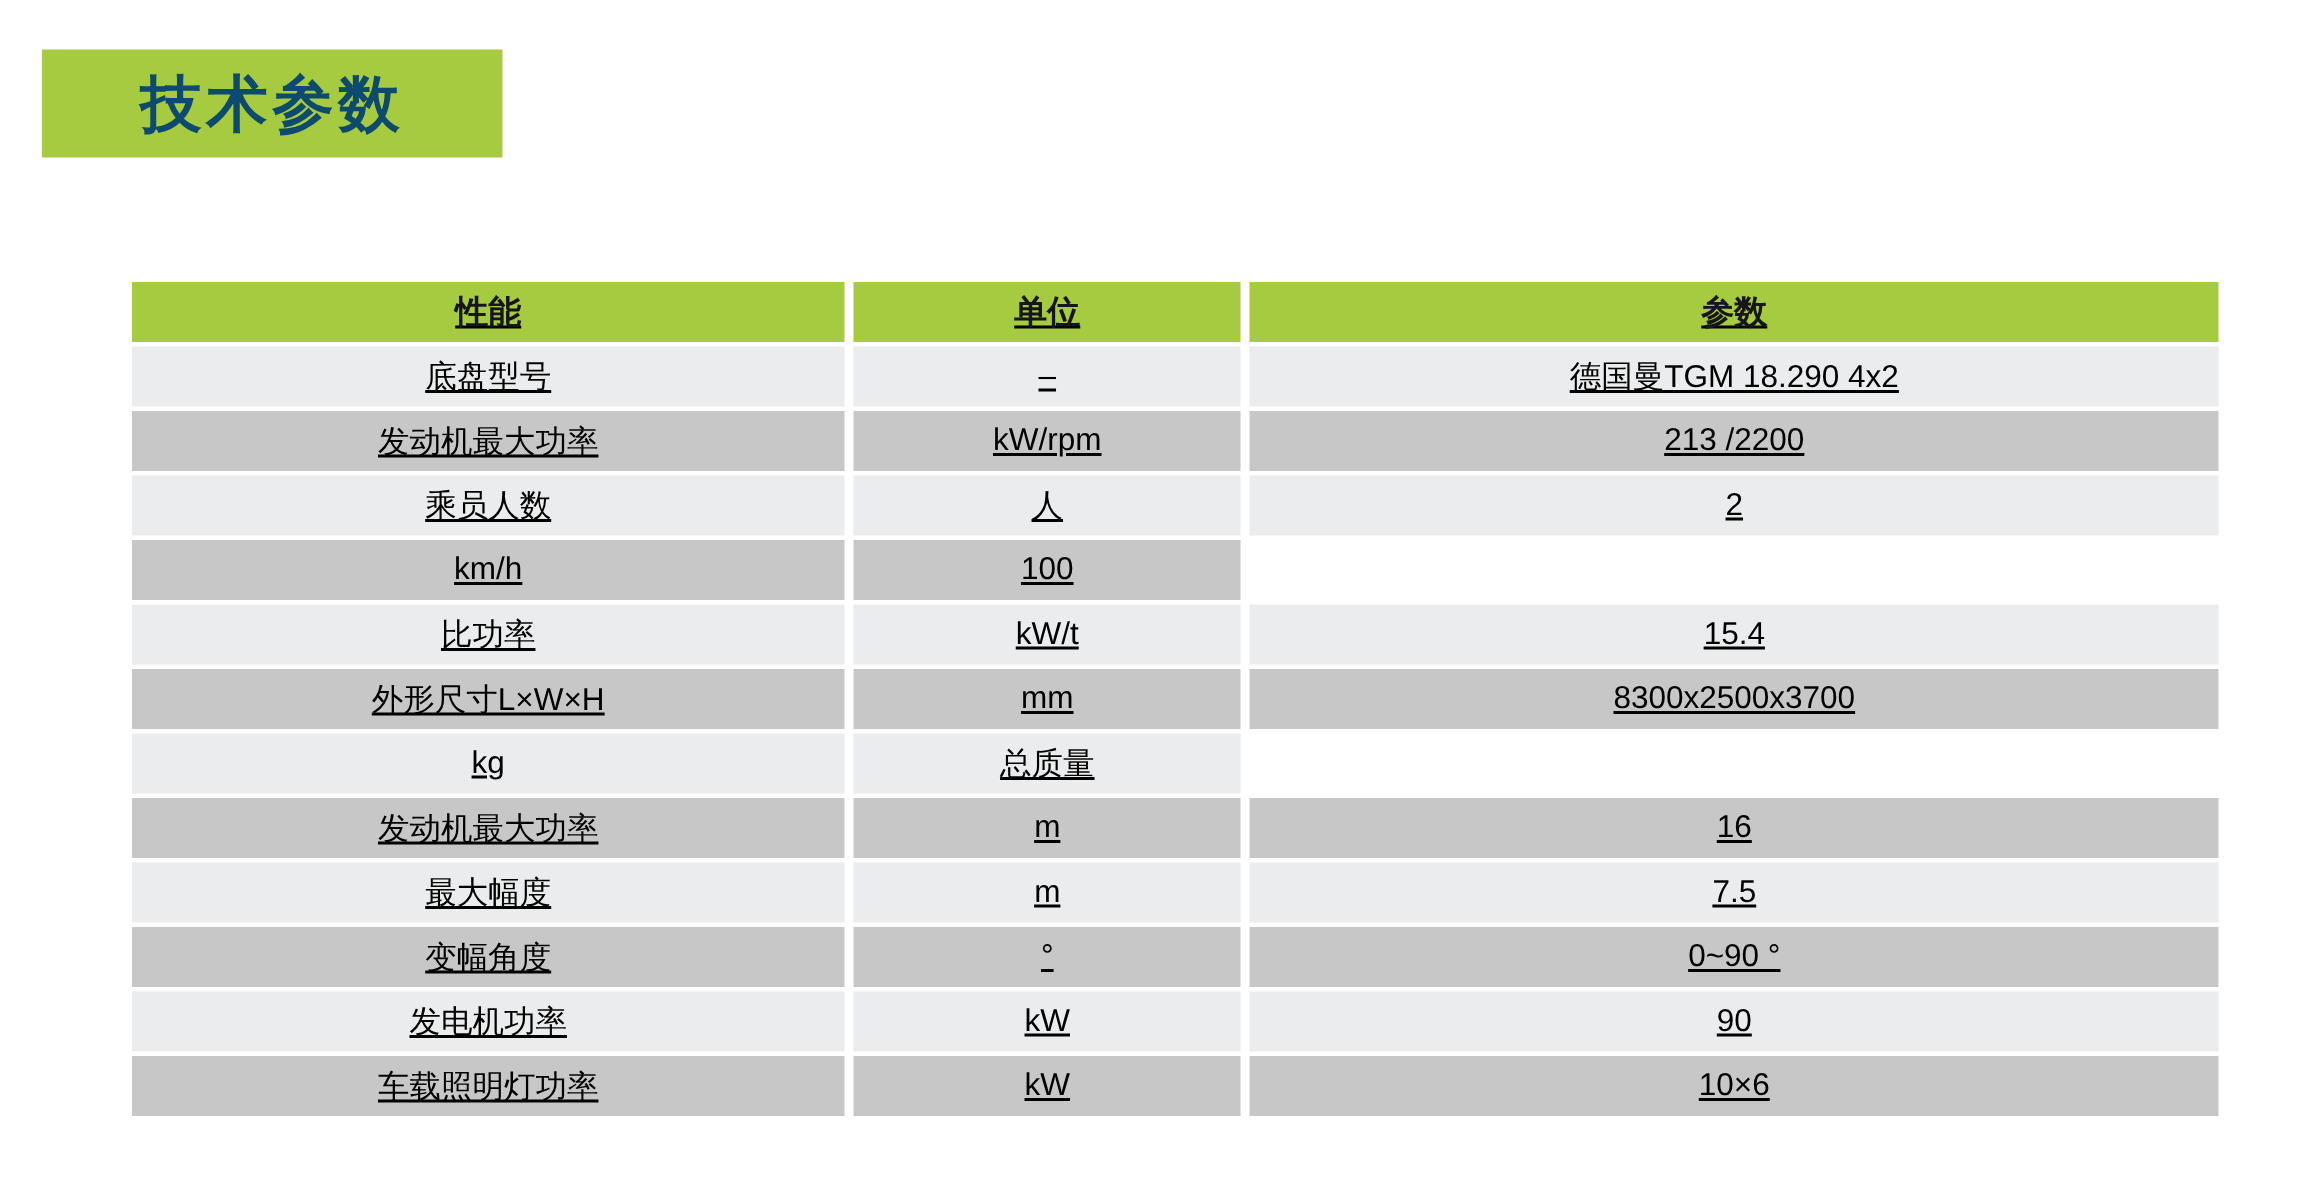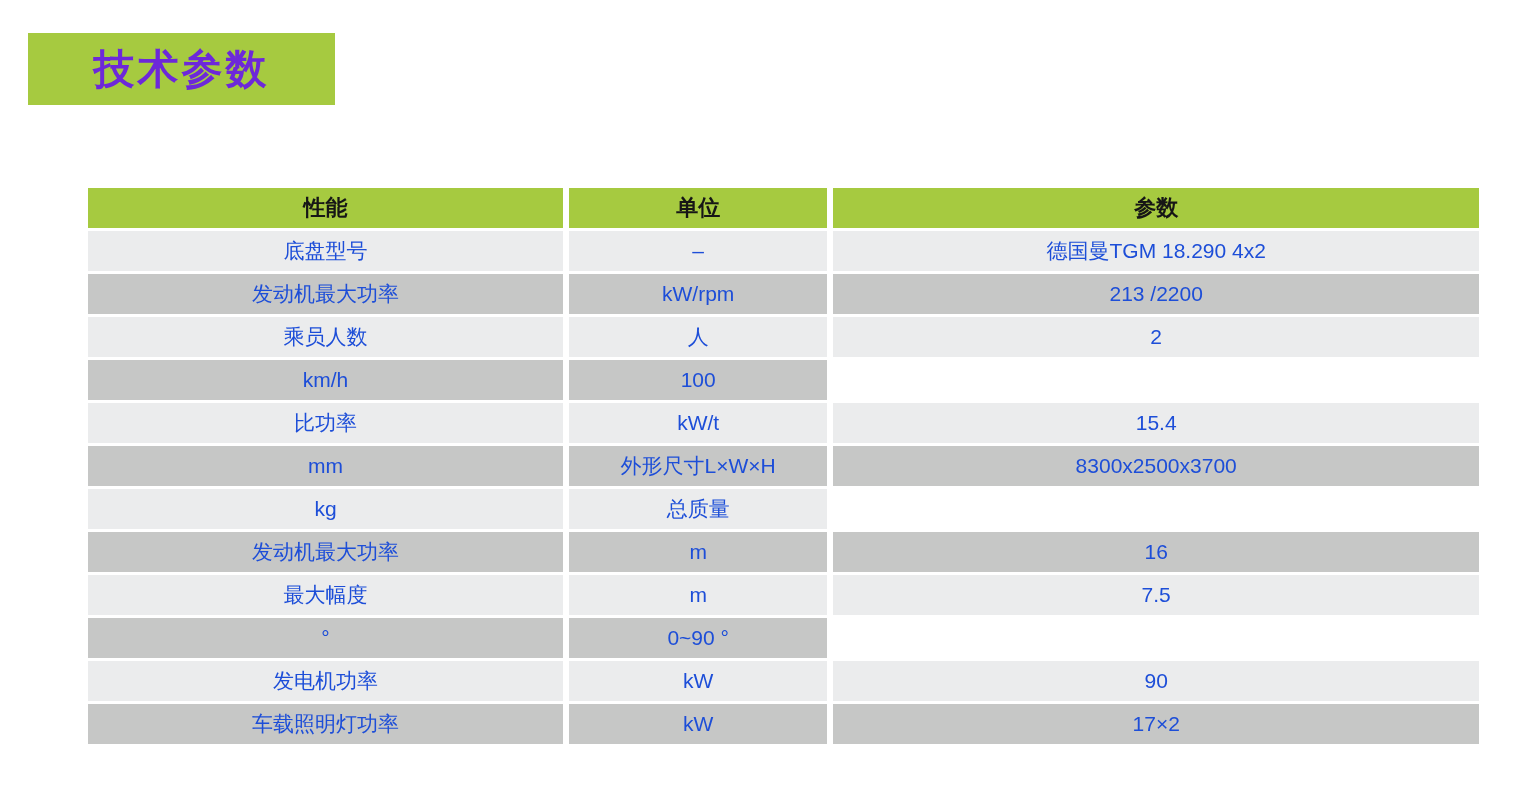--- a/index.html
+++ b/index.html
@@ -17,47 +17,48 @@
     left: 28px;
     top: 33px;
     width: 307px;
     height: 72px;
     background: var(--accent-green, #a6ca40);
     display: flex;
     align-items: center;
     justify-content: center;
   }
   .title-badge .title-text {
-    color: #6d28d9;
+    color: #0c4a6e;
     font-size: 41px;
     font-weight: bold;
     letter-spacing: 3px;
   }
 
   .spec-table {
     position: absolute;
     left: 88px;
     top: 188px;
     width: 1391px;
     display: flex;
     flex-direction: column;
     row-gap: 3px;
   }
   .t-row {
     display: grid;
     grid-template-columns: 476fr 259fr 647fr;
     column-gap: 6px;
     height: 40px;
+    text-decoration: underline;
   }
   .cell {
     display: flex;
     align-items: center;
     justify-content: center;
     font-size: 21px;
-    color: #1d4ed8;
+    color: #000000;
     white-space: nowrap;
   }
   .t-row.header .cell {
     background: var(--accent-green, #a6ca40);
     color: #161616;
     font-weight: bold;
     font-size: 22px;
   }
   .t-row.light .cell { background: var(--row-light, #ebeced); }
   .t-row.dark  .cell { background: var(--row-dark,  #c6c7c6); }
@@ -100,22 +101,22 @@
     <div class="cell">100</div>
   </div>
 
   <div class="t-row light">
     <div class="cell">比功率</div>
     <div class="cell">kW/t</div>
     <div class="cell">15.4</div>
   </div>
 
   <div class="t-row dark">
+    <div class="cell">外形尺寸L×W×H</div>
     <div class="cell">mm</div>
-    <div class="cell">外形尺寸L×W×H</div>
     <div class="cell">8300x2500x3700</div>
   </div>
 
   <div class="t-row light">
     <div class="cell">kg</div>
     <div class="cell">总质量</div>
   </div>
 
   <div class="t-row dark">
     <div class="cell">发动机最大功率</div>
@@ -123,29 +124,30 @@
     <div class="cell">16</div>
   </div>
 
   <div class="t-row light">
     <div class="cell">最大幅度</div>
     <div class="cell">m</div>
     <div class="cell">7.5</div>
   </div>
 
   <div class="t-row dark">
+    <div class="cell">变幅角度</div>
     <div class="cell">°</div>
     <div class="cell">0~90 °</div>
   </div>
 
   <div class="t-row light">
     <div class="cell">发电机功率</div>
     <div class="cell">kW</div>
     <div class="cell">90</div>
   </div>
 
   <div class="t-row dark">
     <div class="cell">车载照明灯功率</div>
     <div class="cell">kW</div>
-    <div class="cell">17×2</div>
+    <div class="cell">10×6</div>
   </div>
 
 </div>
 
 </body></html>

